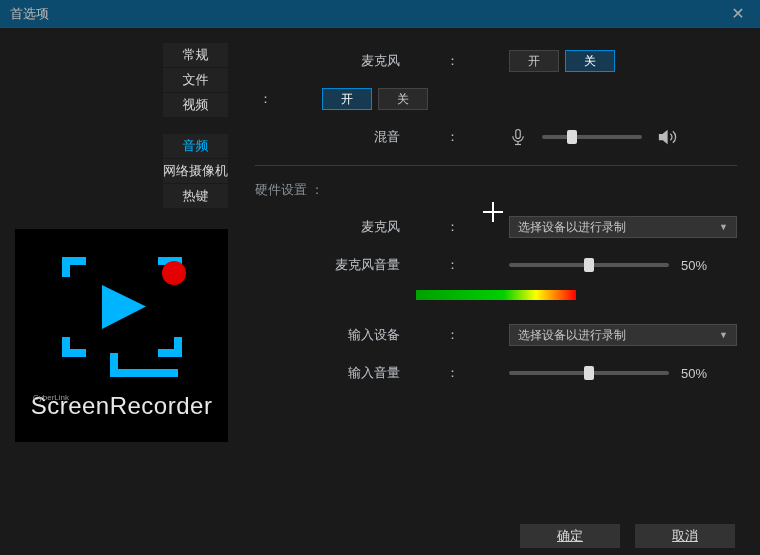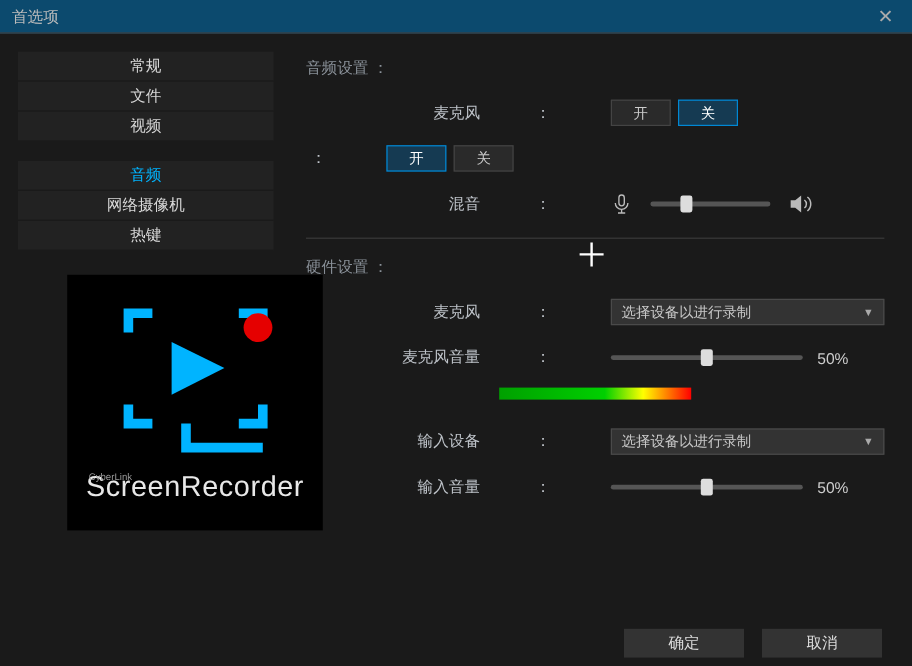--- a/index.html
+++ b/index.html
@@ -1,21 +1,21 @@
 <!DOCTYPE html>
 <html><head>
 <meta charset="utf-8">
 <style>
 * { margin: 0; padding: 0; box-sizing: border-box; font-family: "Microsoft YaHei", Arial, sans-serif; }
 body { background: #1a1a1a; width: 760px; height: 555px; overflow: hidden; color: #cccccc; font-size: 13px; }
 .titlebar { height: 28px; background: #0c4a6e; display: flex; align-items: center; padding: 0 10px; border-bottom: 1px solid #404040; }
 .titlebar-title { flex: 1; color: #bbbbbb; font-size: 13px; }
 .close-btn { width: 24px; height: 24px; display: flex; align-items: center; justify-content: center; cursor: pointer; color: #aaa; font-size: 16px; }
 .main { display: flex; height: 490px; }
-.sidebar { width: 243px; padding: 15px; display: flex; flex-direction: column; }
+.sidebar { width: 243px; padding: 15px; display: flex; flex-direction: column; align-items: flex-end; }
 .nav { display: flex; flex-direction: column; }
 .nav-item { height: 25px; display: flex; align-items: center; justify-content: center; color: #d8d8d8; font-size: 13px; cursor: pointer; background: #222; border-bottom: 1px solid #1a1a1a; }
 .nav-item.active { color: #00b4ff; margin-top: 16px; }
 .logo-box { margin-top: 20px; width: 213px; height: 213px; background: #000; display: flex; flex-direction: column; align-items: center; justify-content: center; position: relative; margin-left: 41px; }
 .logo-svg { width: 160px; height: 130px; }
 .brand { margin-top: 10px; color: #e8e8e8; font-size: 24px; font-weight: 300; letter-spacing: 0.5px; }
 .brand-small { font-size: 8px; color: #999; position: absolute; bottom: 40px; left: 18px; }
 .content { flex: 1; padding: 20px 25px 0 12px; position: relative; }
 .section-title { color: #8a9199; font-size: 13px; margin-bottom: 15px; }
 .row { display: flex; align-items: center; margin-bottom: 12px; height: 26px; gap: 42px; }
@@ -29,21 +29,21 @@
 .slider-thumb { position: absolute; width: 10px; height: 14px; background: #ddd; border-radius: 2px; top: -5px; transform: translateX(-50%); cursor: pointer; }
 .divider { border: none; border-top: 1px solid #3a3a3a; margin: 15px 0; }
 .cursor-cross { position: absolute; left: 238px; top: 172px; color: #fff; font-size: 22px; pointer-events: none; }
 .dropdown { width: 228px; height: 22px; background: #333; border: 1px solid #4a4a4a; display: flex; align-items: center; padding: 0 8px; color: #c8c8c8; font-size: 12px; cursor: pointer; position: relative; }
 .dropdown::after { content: "▼"; position: absolute; right: 8px; font-size: 9px; color: #aaa; }
 .vol-slider-wrap { display: flex; align-items: center; gap: 12px; }
 .vol-track { width: 160px; height: 4px; background: #555; position: relative; border-radius: 2px; }
 .vol-thumb { position: absolute; width: 10px; height: 14px; background: #ddd; border-radius: 2px; top: -5px; transform: translateX(-50%); cursor: pointer; }
 .pct { color: #ccc; font-size: 13px; }
 .gradient-bar { width: 160px; height: 10px; background: linear-gradient(to right, #00a000 0%, #00d000 55%, #ffff00 75%, #ff6600 90%, #ff0000 100%); margin-left: 161px; }
-.footer { height: 36px; display: flex; justify-content: flex-end; align-items: center; gap: 15px; padding-right: 25px; }
+.footer { height: 36px; display: flex; justify-content: flex-end; align-items: center; gap: 15px; padding-right: 25px; text-decoration: underline; }
 .footer-btn { width: 100px; height: 24px; background: #333; border: none; color: #ddd; font-size: 13px; display: flex; align-items: center; justify-content: center; cursor: pointer; }
 </style>
 </head>
 <body>
 
 <div class="titlebar">
   <span class="titlebar-title">首选项</span>
   <div class="close-btn">✕</div>
 </div>
 
@@ -66,21 +66,20 @@
         <polygon points="75,40 75,95 130,67" fill="#00b4ff"></polygon>
         <circle cx="165" cy="25" r="15" fill="#e50000"></circle>
         <path d="M90 125 L90 150 L170 150" stroke="#00b4ff" stroke-width="10" fill="none"></path>
       </svg>
       <span class="brand-small">CyberLink</span>
       <span class="brand">ScreenRecorder</span>
     </div>
   </div>
 
   <div class="content">
-    <div class="section-title"><span>音频设置</span> ：</div>
 
     <div class="row">
       <span class="row-label">麦克风</span>
       <span class="colon">：</span>
       <div class="toggle-group">
         <div class="toggle-btn">开</div>
         <div class="toggle-btn active">关</div>
       </div>
     </div>
 

